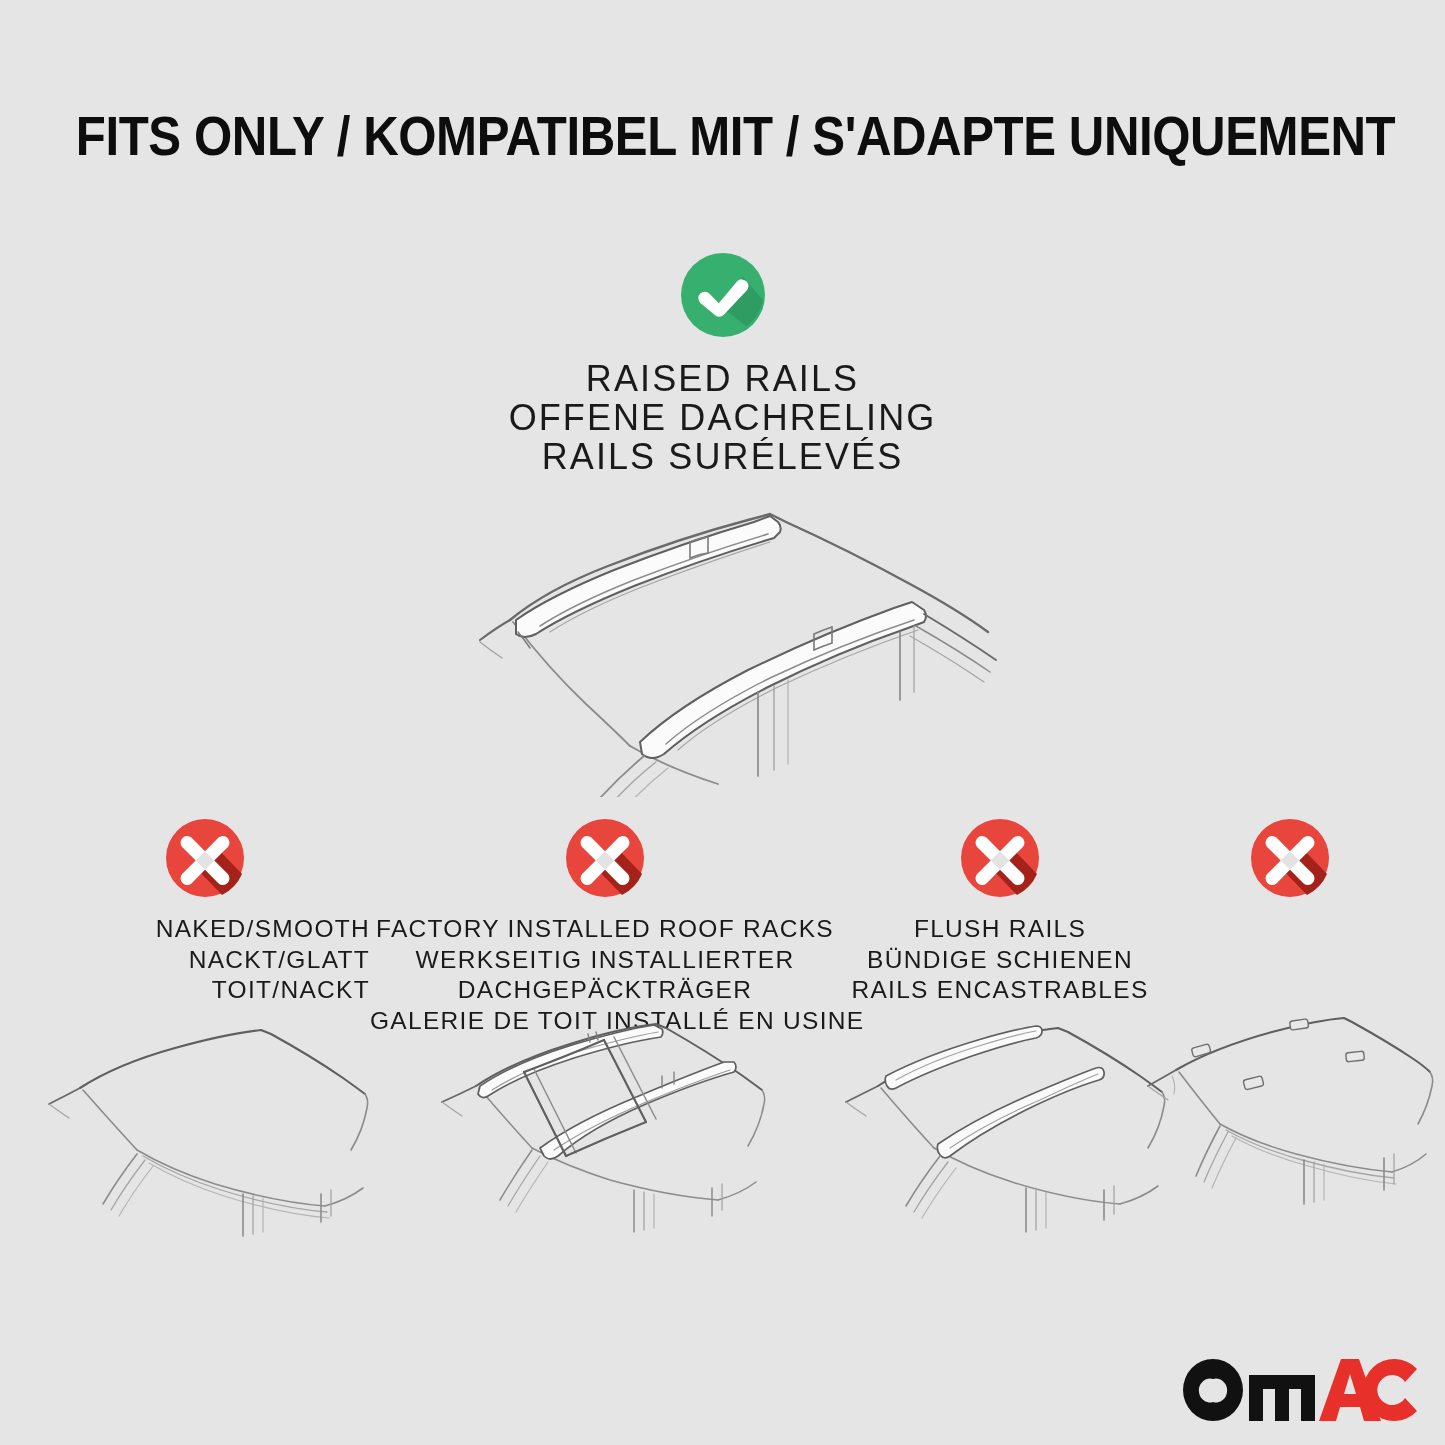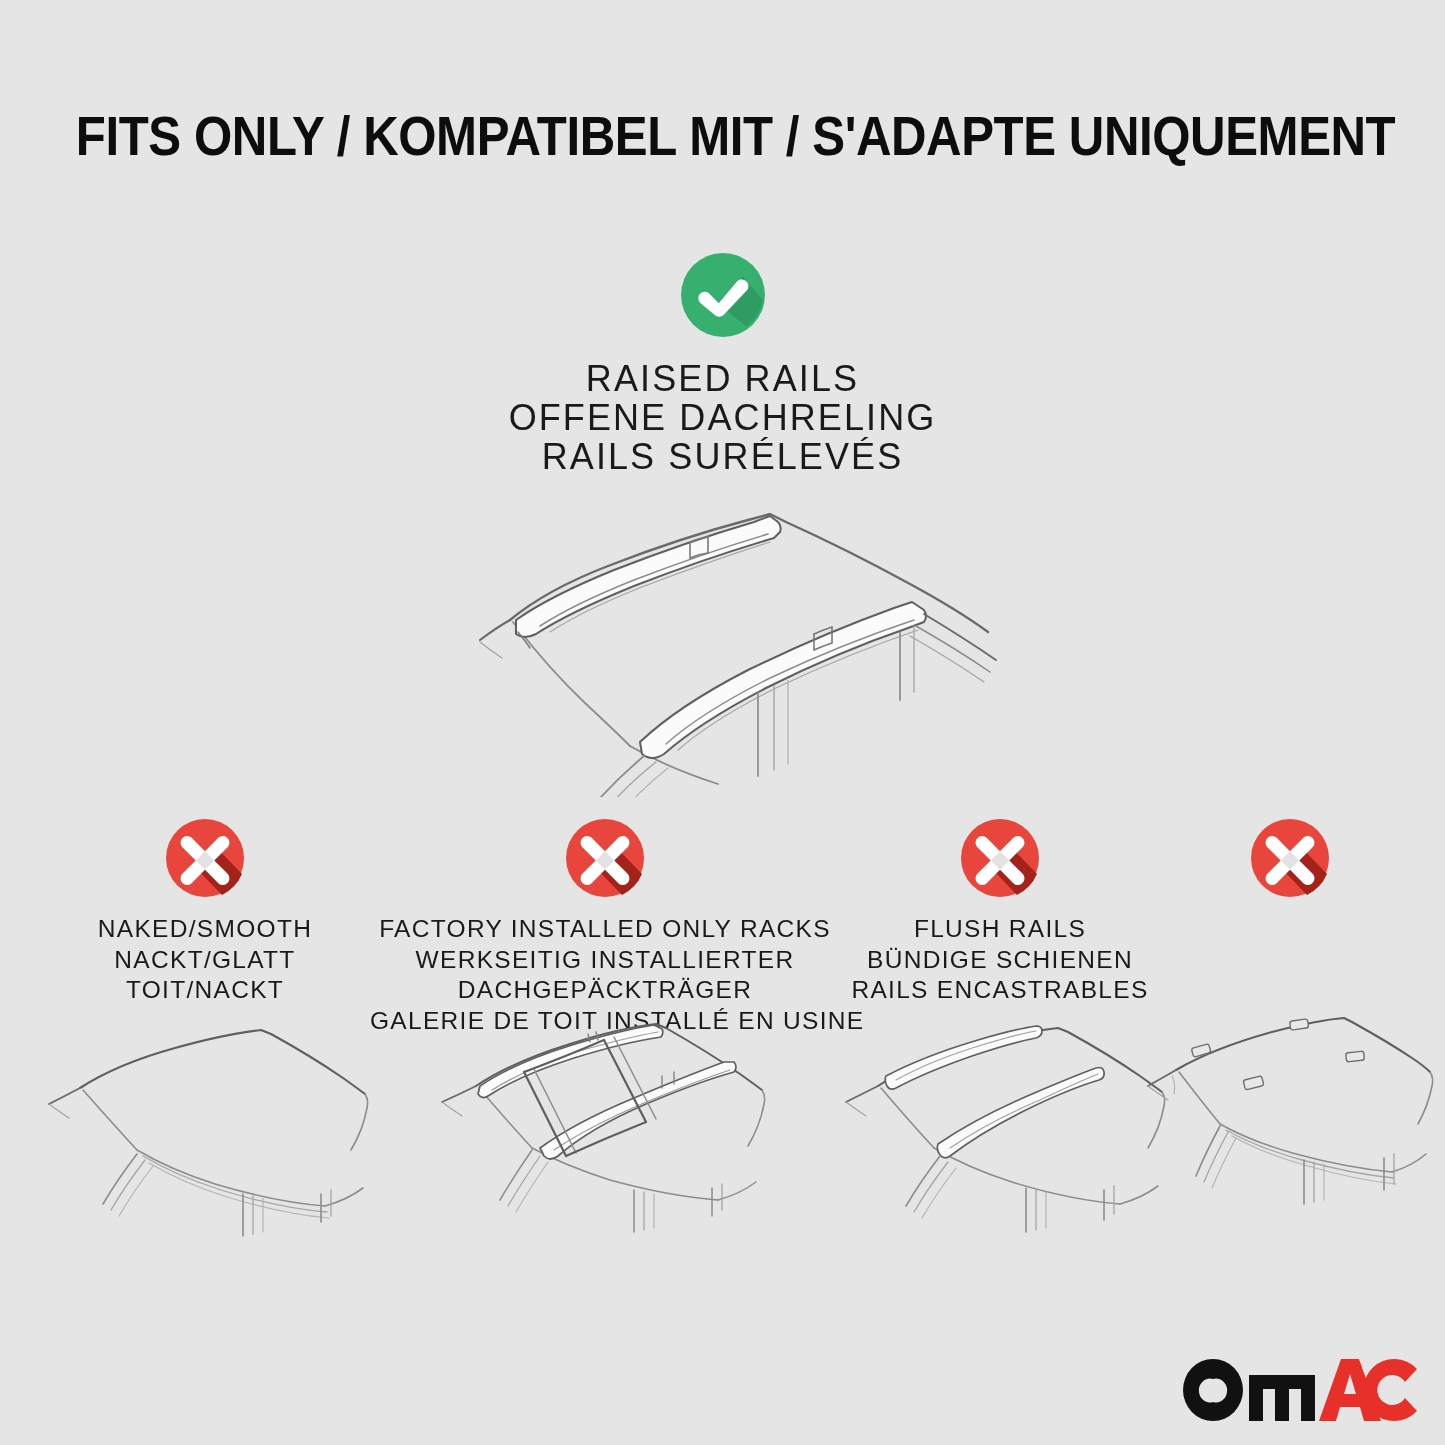--- a/index.html
+++ b/index.html
@@ -181,21 +181,21 @@
       <path d="M356 194 L356 278" stroke="#a5a5a5" stroke-width="1.4"></path>
       <path d="M370 188 L370 272" stroke="#b0b0b0" stroke-width="1.2"></path>
       <path d="M482 140 L482 208" stroke="#8c8c8c" stroke-width="1.7"></path>
       <path d="M496 134 L496 200" stroke="#a5a5a5" stroke-width="1.3"></path>
       <path d="M62 150 Q72 158 84 166" stroke="#a5a5a5" stroke-width="1.4"></path>
     </svg>
   </div>
 
   <div class="bad-row">
 
-    <div class="bad-item" style="left:40px; width:330px;">
+    <div class="bad-item" style="left:40px; width:330px;text-align:right;">
       <div class="x-badge">
         <svg viewBox="0 0 80 80" width="80" height="80" xmlns="http://www.w3.org/2000/svg">
           <circle cx="40" cy="40" r="39" fill="#e8453c"></circle>
           <path d="M50 28 L77 56 Q71 70 57 77 L33 52 Z" fill="#a42219"></path>
           <path d="M26.4 19.6 L40 33.2 L53.6 19.6 a6.6 6.6 0 0 1 9.3 9.3
                    L49.3 42.5 L62.9 56.1 a6.6 6.6 0 0 1 -9.3 9.3
                    L40 51.8 L26.4 65.4 a6.6 6.6 0 0 1 -9.3 -9.3
                    L30.7 42.5 L17.1 28.9 a6.6 6.6 0 0 1 9.3 -9.3 Z" fill="#ffffff"></path>
           <path d="M40 33.2 L49.3 42.5 L40 51.8 L30.7 42.5 Z" fill="#e3e3e3"></path>
         </svg>
@@ -235,21 +235,21 @@
           <circle cx="40" cy="40" r="39" fill="#e8453c"></circle>
           <path d="M50 28 L77 56 Q71 70 57 77 L33 52 Z" fill="#a42219"></path>
           <path d="M26.4 19.6 L40 33.2 L53.6 19.6 a6.6 6.6 0 0 1 9.3 9.3
                    L49.3 42.5 L62.9 56.1 a6.6 6.6 0 0 1 -9.3 9.3
                    L40 51.8 L26.4 65.4 a6.6 6.6 0 0 1 -9.3 -9.3
                    L30.7 42.5 L17.1 28.9 a6.6 6.6 0 0 1 9.3 -9.3 Z" fill="#ffffff"></path>
           <path d="M40 33.2 L49.3 42.5 L40 51.8 L30.7 42.5 Z" fill="#e3e3e3"></path>
         </svg>
       </div>
       <div class="bad-caption">
-        <div>FACTORY INSTALLED ONLY RACKS</div>
+        <div>FACTORY INSTALLED ROOF RACKS</div>
         <div>WERKSEITIG INSTALLIERTER</div>
         <div>DACHGEPÄCKTRÄGER</div>
         <div>GALERIE DE TOIT INSTALLÉ EN USINE</div>
       </div>
       <div class="bad-illustration" style="top:182px; width:370px;">
         <svg viewBox="0 0 370 240" width="370" height="240" xmlns="http://www.w3.org/2000/svg" fill="none" stroke="#6a6a6a" stroke-width="1.9" stroke-linecap="round" stroke-linejoin="round">
 
           <path d="M56 86 Q92 62 150 44 Q200 28 236 24 L246 28
                    Q288 52 320 74 Q334 84 342 90" stroke="#5f5f5f" stroke-width="2"></path>
           <path d="M56 86 Q40 94 22 102" stroke="#6a6a6a"></path>

